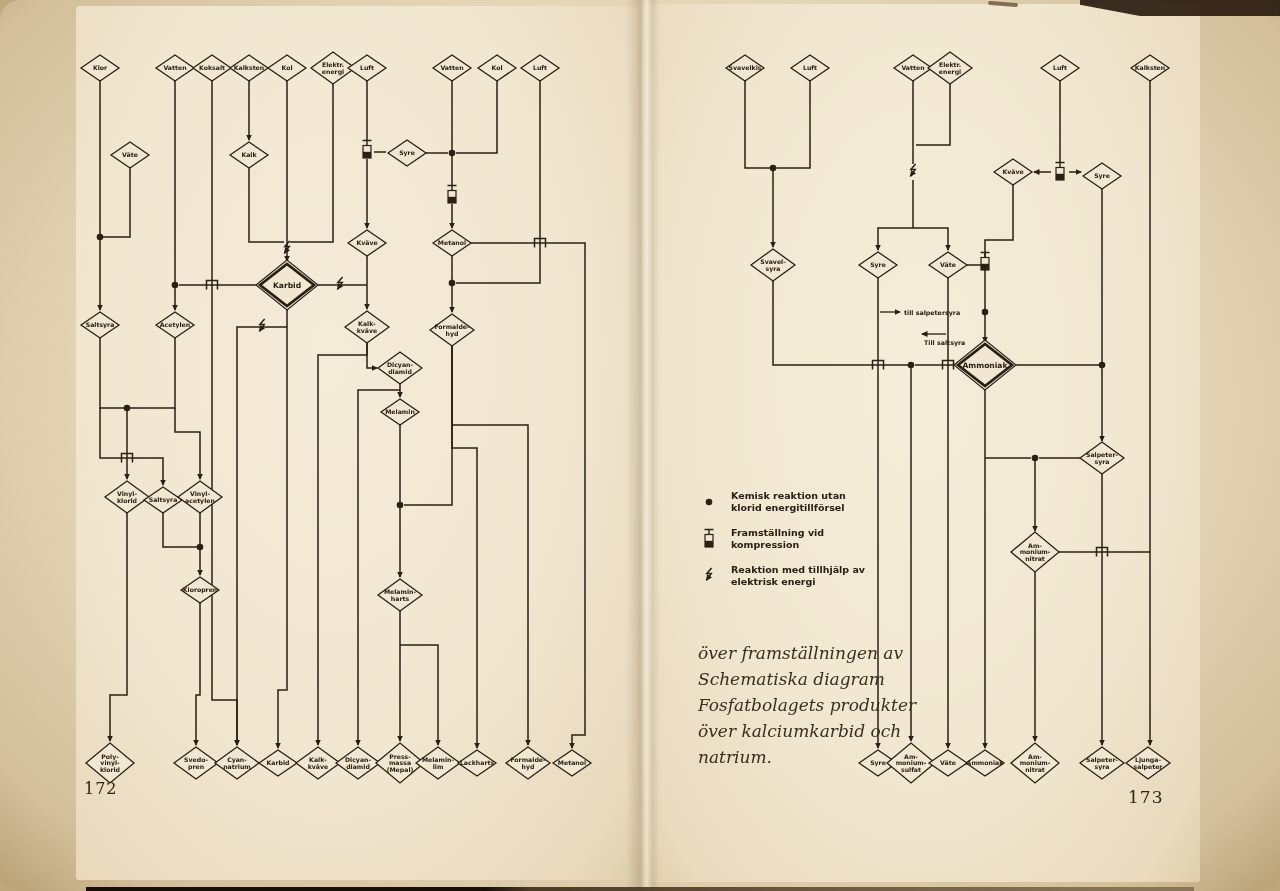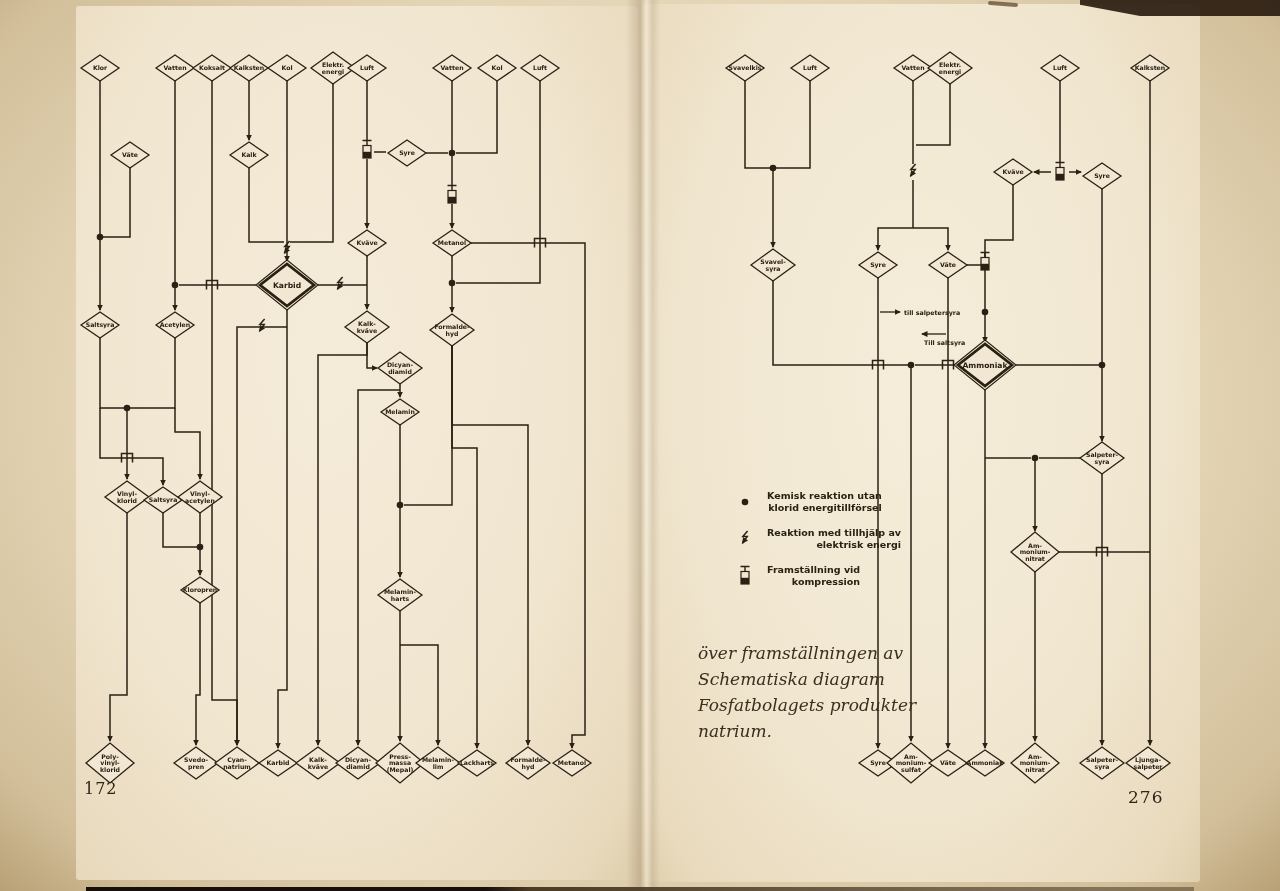--- a/index.html
+++ b/index.html
@@ -3,39 +3,40 @@
 <meta charset="utf-8">
 <style>
   html,body{margin:0;padding:0;}
   body{
     width:1280px;height:891px;position:relative;overflow:hidden;
     background:#bfa87e;
     font-family:"DejaVu Sans",sans-serif;
   }
   .spread{position:absolute;inset:0;
     background:radial-gradient(ellipse at 50% 45%, #ecdfc6 0%, #e4d5b6 60%, #d2bf9a 88%, #b9a176 100%);
+    border-radius:20px;
   }
   .page{position:absolute;border-radius:3px;}
   .page-left{left:76px;top:6px;width:562px;height:874px;
     background:radial-gradient(ellipse at 45% 40%, #f4ebd9 0%, #f1e6d0 55%, #e8d9bc 90%, #ddceac 100%);
   }
   .page-right{left:642px;top:4px;width:558px;height:878px;
     background:radial-gradient(ellipse at 50% 42%, #f5edda 0%, #f1e7d1 55%, #e9dabd 90%, #decfad 100%);
   }
   .gutter{position:absolute;left:626px;top:0;width:34px;height:100%;
     background:linear-gradient(90deg, rgba(90,65,35,0) 0%, rgba(90,65,35,0.20) 42%, rgba(255,250,235,0.35) 60%, rgba(90,65,35,0.12) 78%, rgba(90,65,35,0) 100%);
   }
   .edge-dark-tr{position:absolute;top:0;right:0;width:200px;height:16px;background:#2a1c10;
     clip-path:polygon(0 0,100% 0,100% 100%,30% 100%,0 30%);opacity:.92;}
   .edge-mark{position:absolute;left:988px;top:2px;width:30px;height:4px;background:#6a543a;
     transform:rotate(4deg);border-radius:2px;opacity:.8;}
   .edge-dark-bottom{position:absolute;left:86px;bottom:0;width:1108px;height:4px;
     background:linear-gradient(90deg,#17100a 0%,#17100a 36%,#4a3a26 40%,rgba(74,58,38,.5) 100%);}
   #diagram{position:absolute;left:0;top:0;}
-  .legend{position:absolute;left:734px;top:490px;width:240px;text-align:right;}
+  .legend{position:absolute;left:698px;top:490px;width:240px;}
   .legend-row{display:flex;align-items:center;gap:11px;margin-bottom:13px;}
   .lg-sym{flex:0 0 auto;}
   .lg-text{font-size:9.5px;line-height:12px;font-weight:bold;color:#2a2013;}
   .caption{position:absolute;left:698px;top:640px;width:240px;
     font-family:"DejaVu Serif",serif;font-style:italic;font-size:17px;line-height:26px;color:#3a2f1f;}
   .pagenum{position:absolute;font-family:"DejaVu Serif",serif;color:#2f2517;letter-spacing:1px;}
   .pagenum-left{left:84px;top:779px;font-size:16px;}
   .pagenum-right{left:1128px;top:787px;font-size:17px;}
 </style>
 </head>
@@ -456,45 +457,46 @@
           </g>
         </svg>
       <div class="lg-text">
         <div>Kemisk reaktion utan</div>
         <div>klorid energitillförsel</div>
       </div>
     </div>
     <div class="legend-row">
       <svg class="lg-sym" width="22" height="24" viewBox="-11 -12 22 24">
           <g transform="translate(0,0)">
-            <path d="M2.6,-8 L-2.2,-2.4 L2.2,-2.4 L-2.6,4.2" fill="none" stroke="#2a2013" stroke-width="1.5" marker-end="url(#arr)"></path>
-          </g>
-        </svg>
-      <div class="lg-text">
-        <div>Reaktion med tillhjälp av</div>
-        <div>elektrisk energi</div>
-      </div>
-    </div>
-    <div class="legend-row">
-      <svg class="lg-sym" width="22" height="24" viewBox="-11 -12 22 24">
-          <g transform="translate(0,0)">
             <path d="M-4.5,-9.5 L4.5,-9.5 M0,-9.5 L0,-4.5" fill="none" stroke="#2a2013" stroke-width="1.4"></path>
             <rect x="-4" y="-4.5" width="8" height="12.5" fill="#f1e7d2" stroke="#2a2013" stroke-width="1.2"></rect>
             <rect x="-4" y="1.8" width="8" height="6.2" fill="#2a2013"></rect>
           </g>
         </svg>
       <div class="lg-text">
         <div>Framställning vid</div>
         <div>kompression</div>
       </div>
     </div>
+    <div class="legend-row">
+      <svg class="lg-sym" width="22" height="24" viewBox="-11 -12 22 24">
+          <g transform="translate(0,0)">
+            <path d="M2.6,-8 L-2.2,-2.4 L2.2,-2.4 L-2.6,4.2" fill="none" stroke="#2a2013" stroke-width="1.5" marker-end="url(#arr)"></path>
+          </g>
+        </svg>
+      <div class="lg-text">
+        <div>Reaktion med tillhjälp av</div>
+        <div>elektrisk energi</div>
+      </div>
+    </div>
   </div>
 
   <div class="caption">
     <div>över framställningen av</div>
     <div>Schematiska diagram</div>
     <div>Fosfatbolagets produkter</div>
+    <div>över kalciumkarbid och</div>
     <div>natrium.</div>
   </div>
 
   <div class="pagenum pagenum-left">172</div>
-  <div class="pagenum pagenum-right">276</div>
+  <div class="pagenum pagenum-right">173</div>
 </div>
 
 </body></html>

